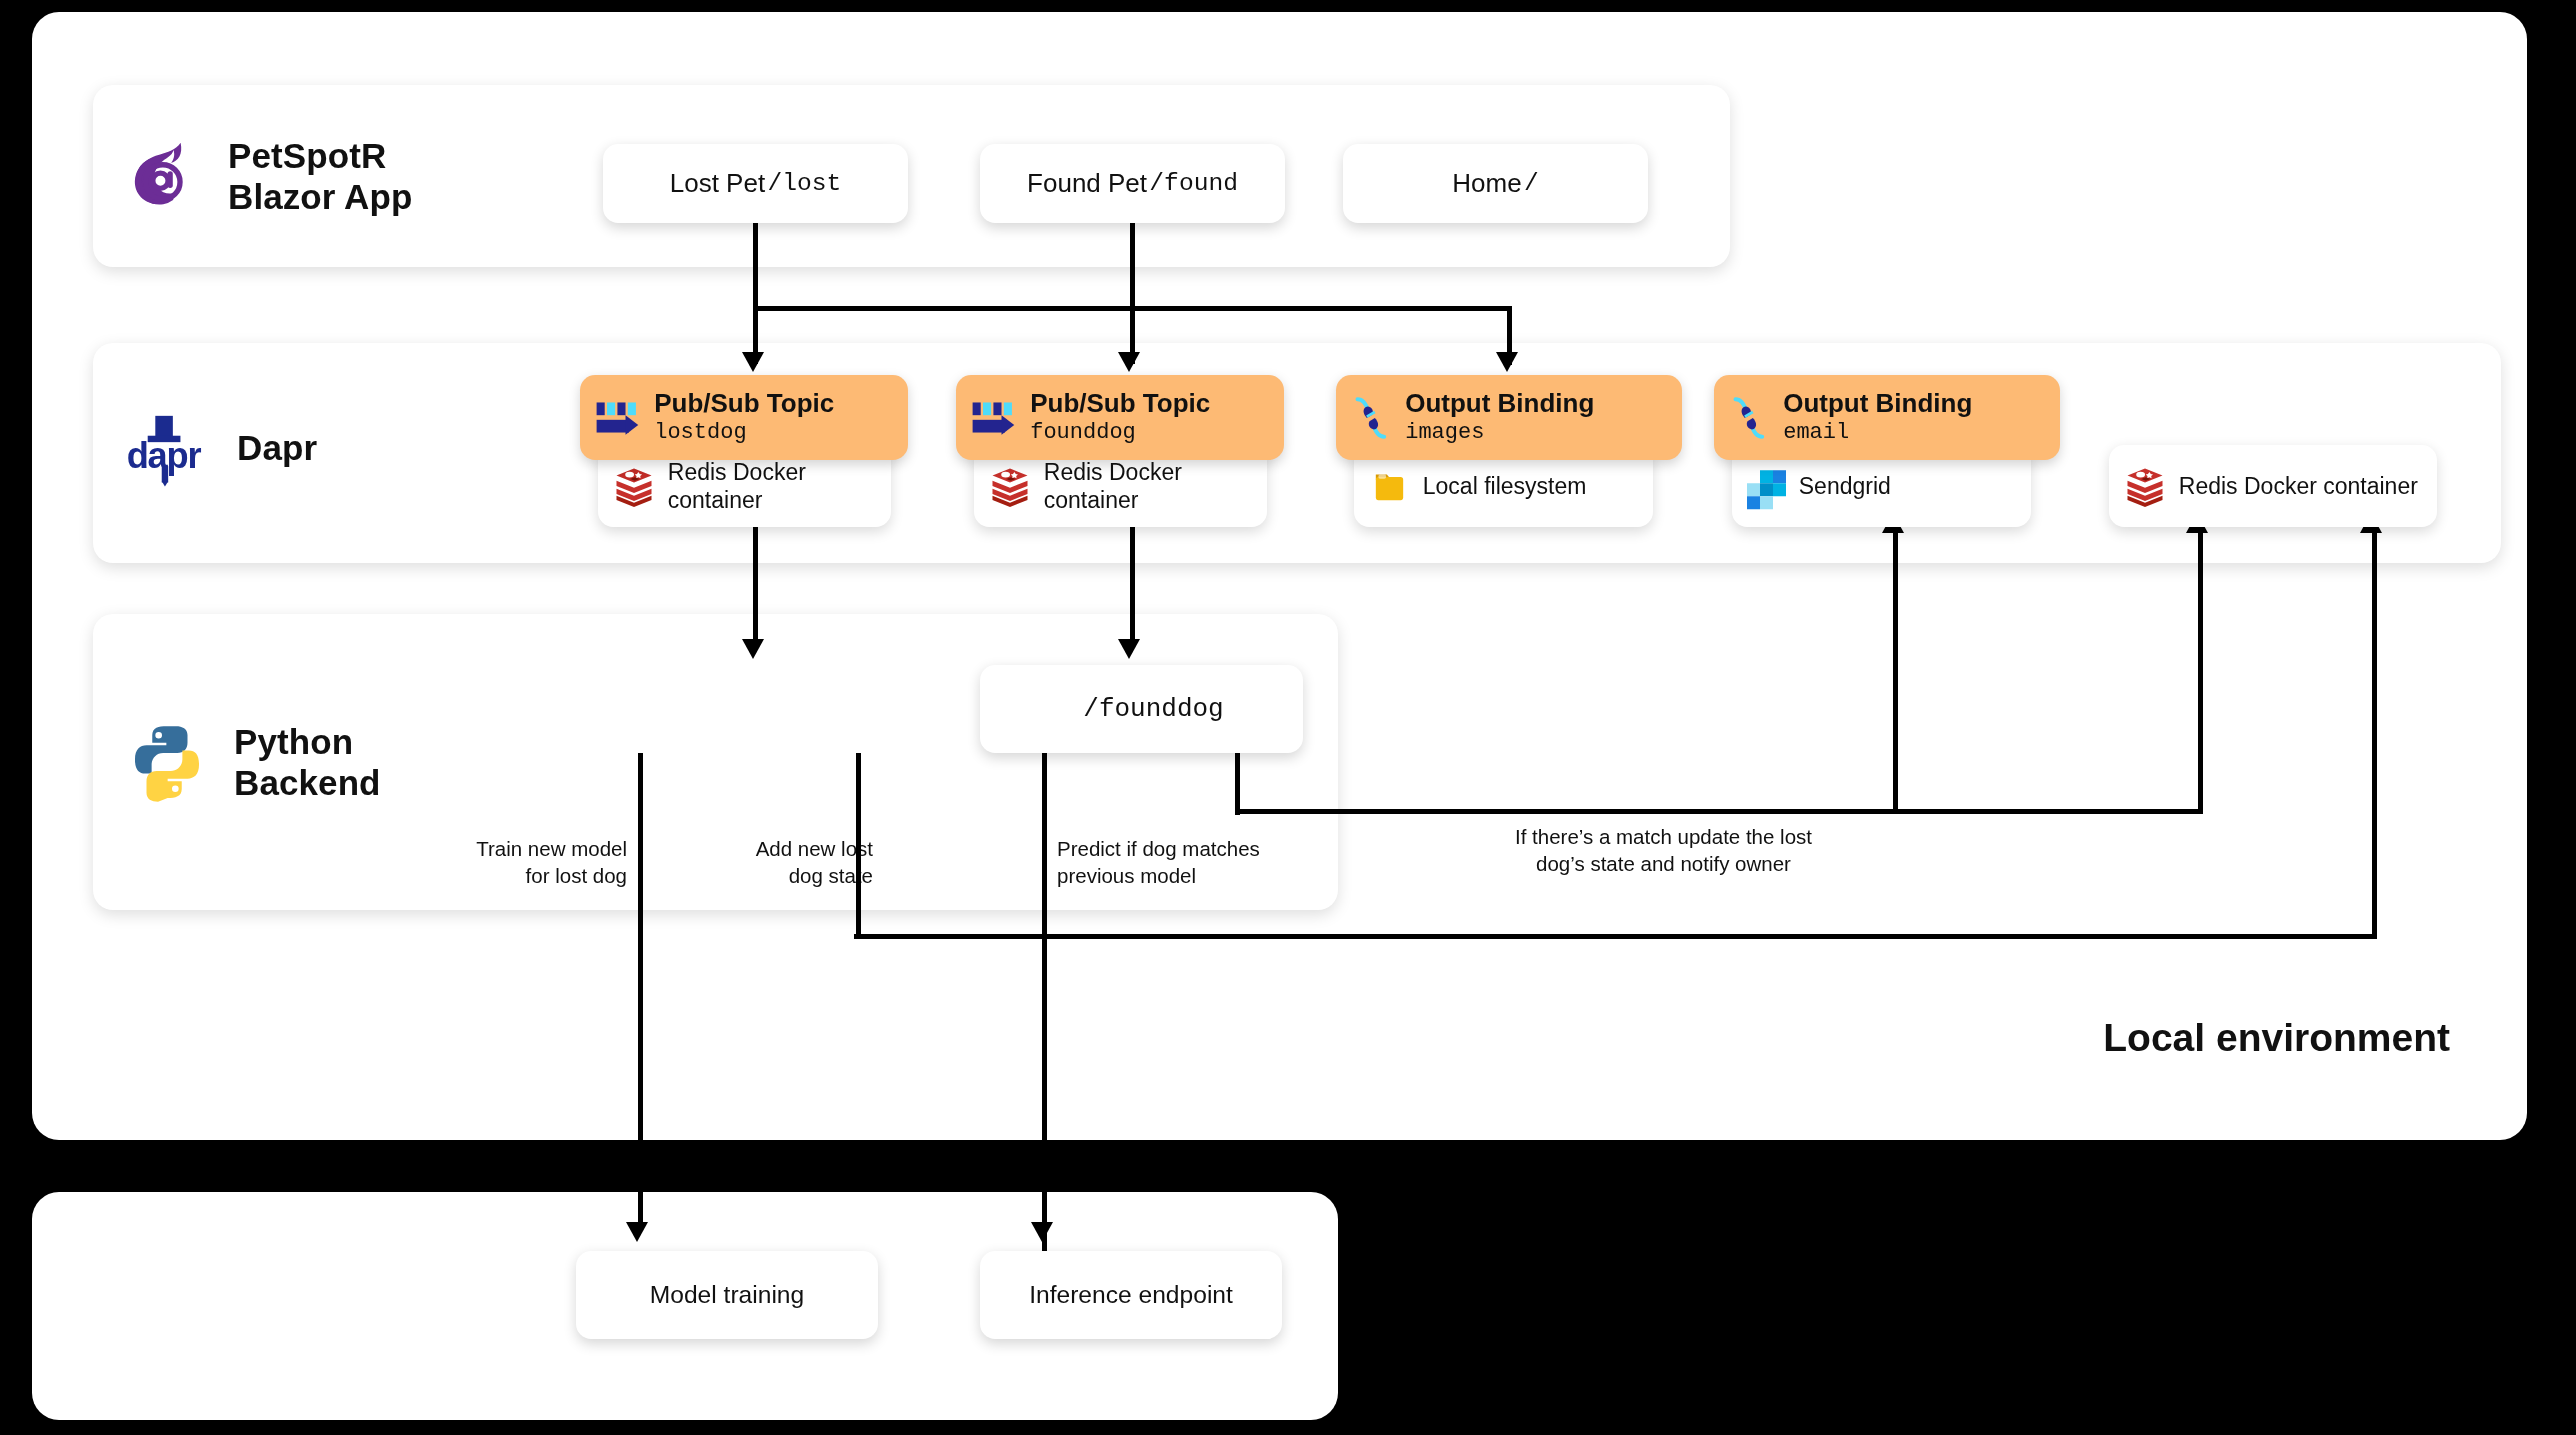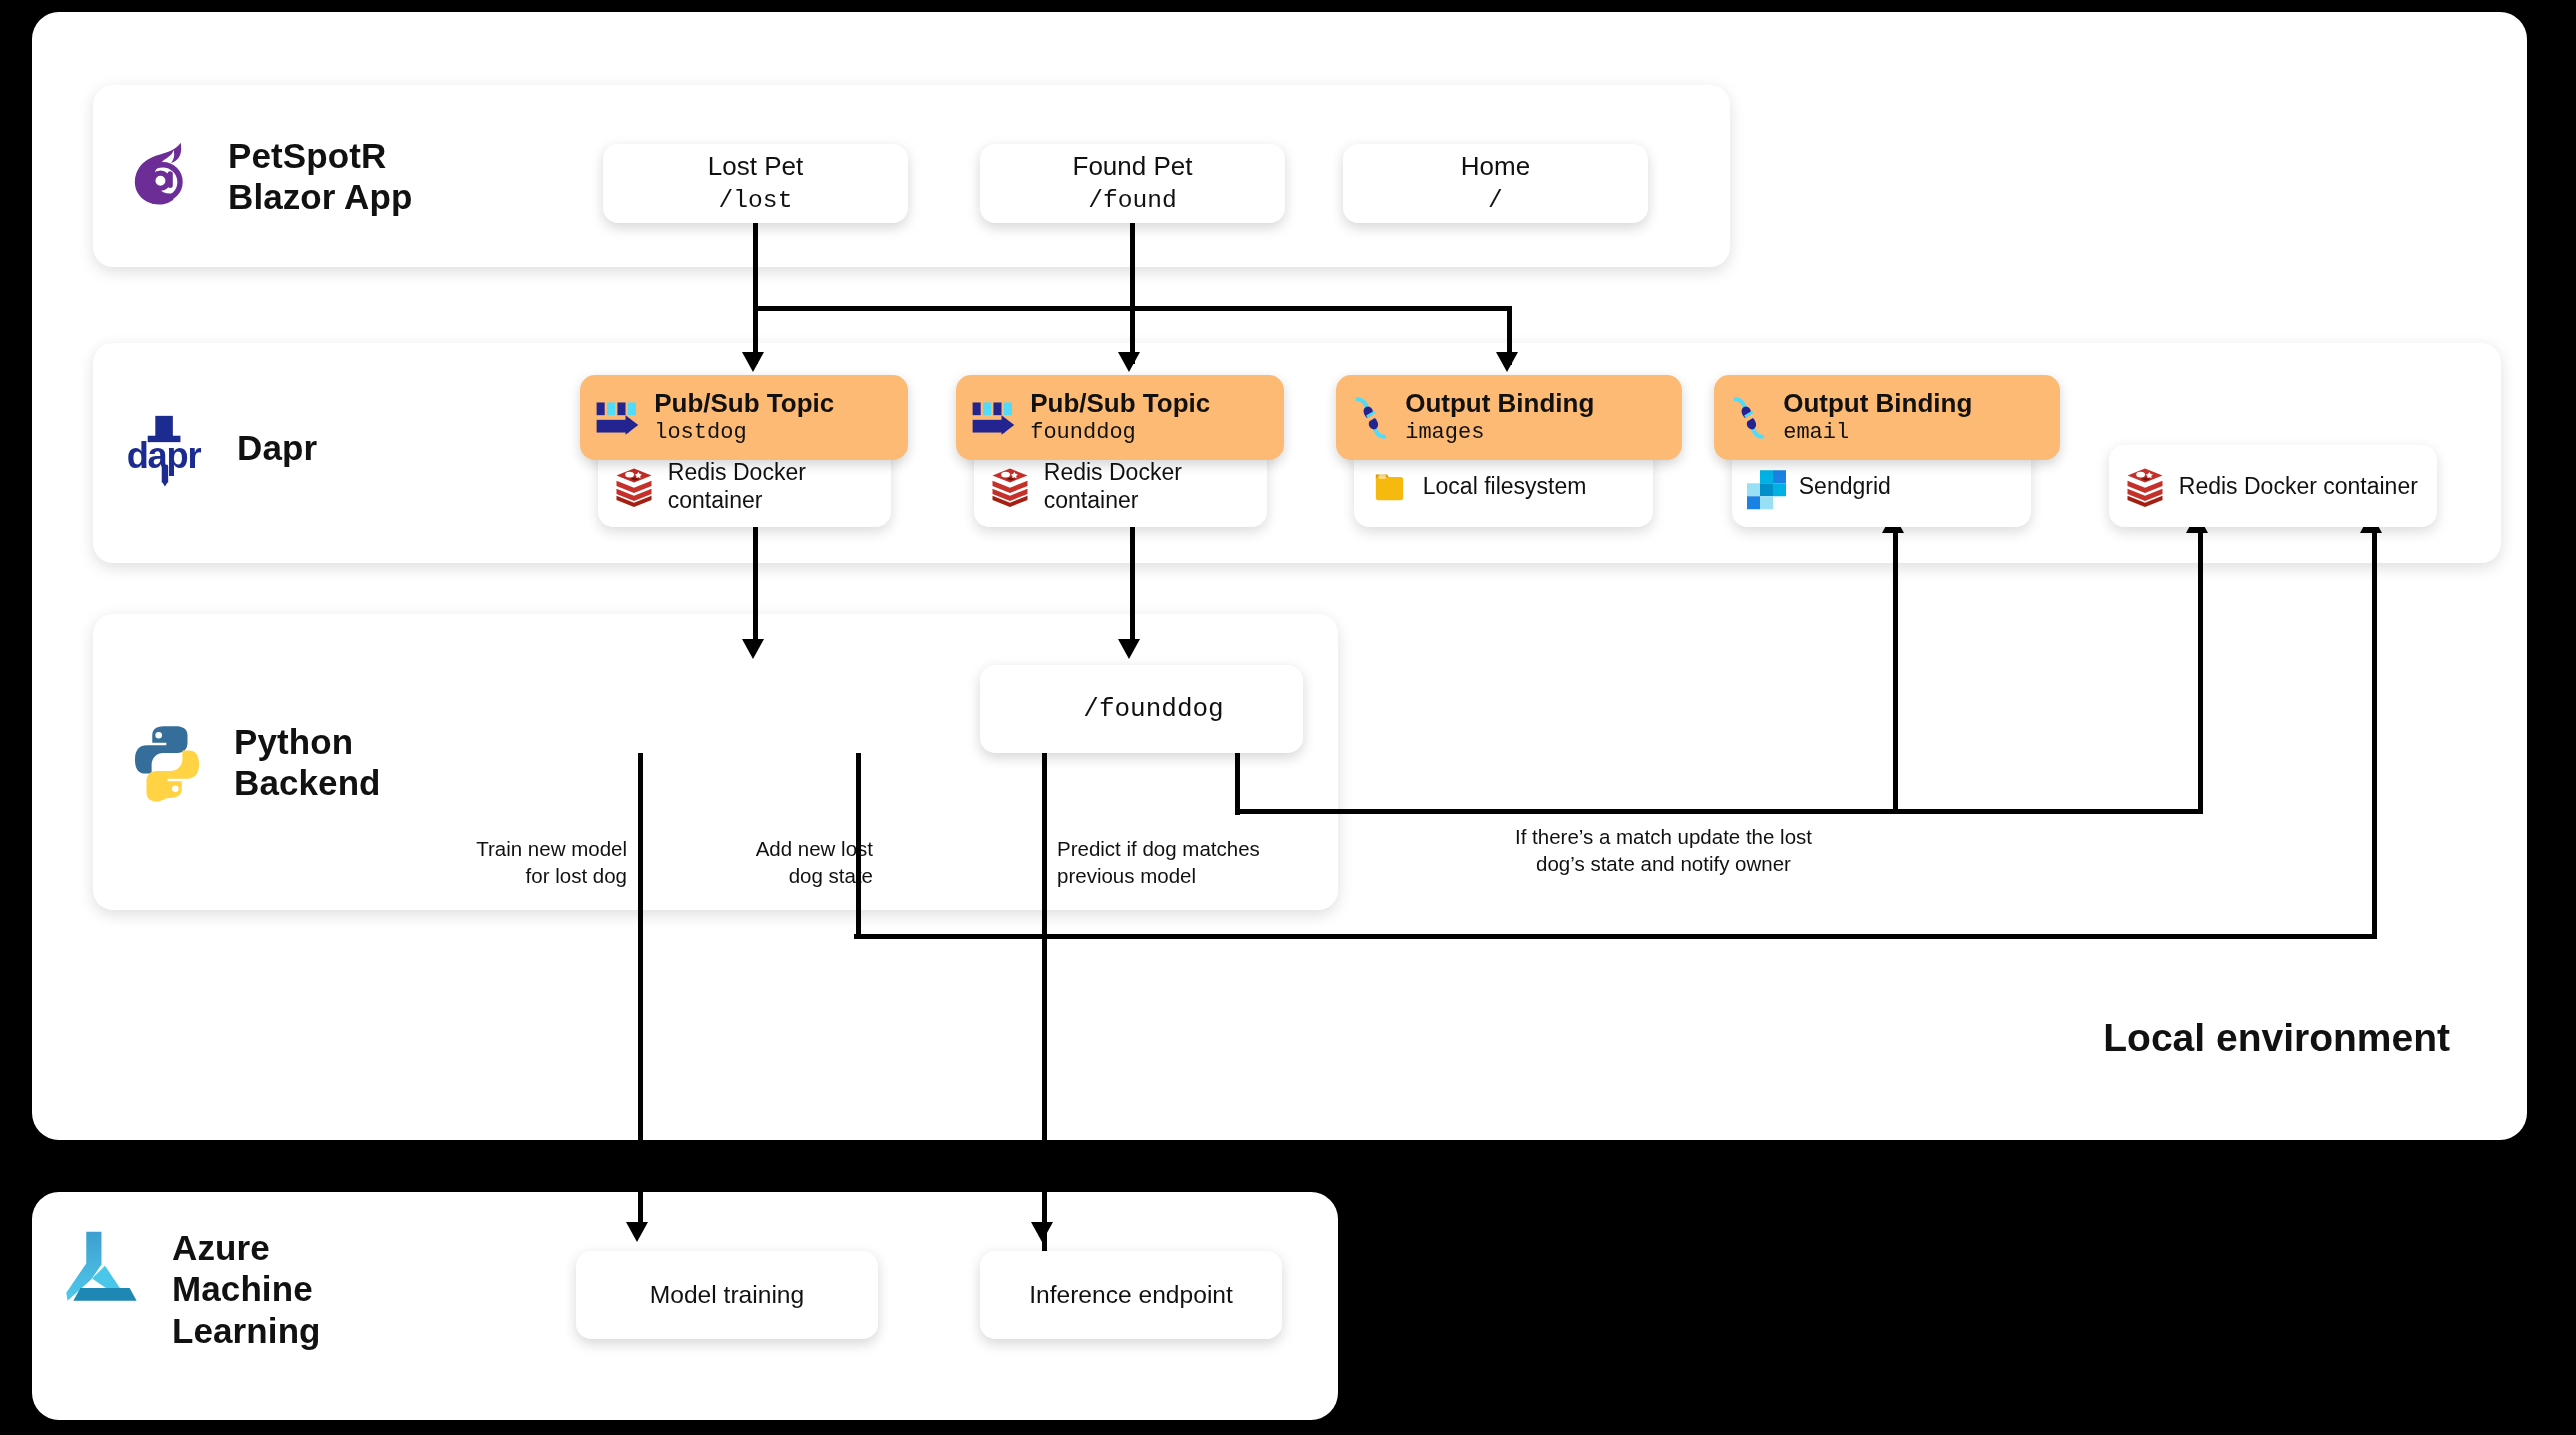--- a/index.html
+++ b/index.html
@@ -29,21 +29,21 @@
         box-shadow:0 4.1px 13px rgba(0,0,0,.16);
         display:flex;align-items:center;justify-content:center;}
   .card-stack{position:absolute;}
   .card-top{position:absolute;left:0;top:0;background:#fdba74;border-radius:15.2px;
             box-shadow:0 4.1px 11.7px rgba(0,0,0,.17);display:flex;align-items:center;
             padding:0 15.2px;box-sizing:border-box;z-index:3;}
   .card-bot{position:absolute;left:17.6px;background:#fff;border-radius:15.2px;
             box-shadow:0 4.7px 13px rgba(0,0,0,.14);display:flex;align-items:center;
             padding:0 15.2px;box-sizing:border-box;z-index:2;}
 
-  .route-card{flex-direction:column;gap:2.3px;}
+  .route-card{gap:2.3px;}
   .rc-title{font-size:26px;color:#111;font-weight:400;line-height:1.22;}
   .rc-path{font-family:"Liberation Mono",monospace;font-size:24.6px;color:#111;line-height:1.22;}
 
   .comp-txt{display:flex;flex-direction:column;justify-content:center;margin-left:13px;}
   .comp-title{font-size:26px;font-weight:700;color:#111;line-height:1.2;white-space:nowrap;}
   .comp-sub{font-family:"Liberation Mono",monospace;font-size:22px;color:#111;line-height:1.25;}
   .backing-txt{font-size:23px;color:#111;line-height:1.22;margin-left:13px;}
   .backing-txt.one-line{white-space:nowrap;}
 
   .mono-card{font-family:"Liberation Mono",monospace;font-size:26px;color:#111;}
@@ -294,40 +294,20 @@
     <span>Predict if dog matches</span><br>
     <span>previous model</span>
   </div>
   <div class="note c" style="left:1438px;top:823px;width:451px;">
     <span>If there’s a match update the lost</span><br>
     <span>dog’s state and notify owner</span>
   </div>
 
   <div class="panel" id="azure-panel"></div>
 
-  <div class="sect" style="left:64px;top:1227px;align-items:flex-start;">
-    <span class="logo">
-      <svg width="82" height="88" viewBox="0 0 70 75" aria-hidden="true">
-        <defs>
-          <linearGradient id="azg" x1="0" y1="0" x2="0" y2="1">
-            <stop offset="0" stop-color="#3E9FD0"></stop>
-              <stop offset="1" stop-color="#4FC9EC"></stop>
-          </linearGradient>
-        </defs>
-        <path d="M19 4h13v28l-9 13L3 63l-1-7L19 31z" fill="url(#azg)"></path>
-        <path d="M35 33l14 21 4 9-20-13-9-6z" fill="#4AC6E8"></path>
-        <path d="M14 52h42l6 11H8z" fill="#1E87B4"></path>
-      </svg>
-    </span>
-    <span class="sect-label">
-      <span>Azure</span><br>
-      <span>Machine</span><br>
-      <span>Learning</span>
-    </span>
-  </div>
 
   <div class="card plain-card" style="left:576px;top:1251px;width:302px;height:88px;">Model training</div>
   <div class="card plain-card" style="left:980px;top:1251px;width:302px;height:88px;">Inference endpoint</div>
 
   <div class="vline" style="left:753px;top:223px;height:141px;"></div>
   <div class="arrow down" style="left:742px;top:352px;"></div>
 
   <div class="vline" style="left:1130px;top:223px;height:141px;"></div>
   <div class="arrow down" style="left:1118px;top:352px;"></div>
 

